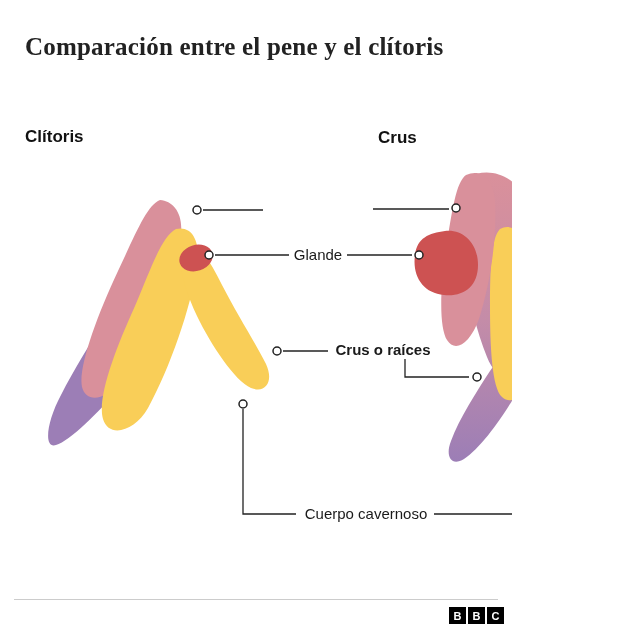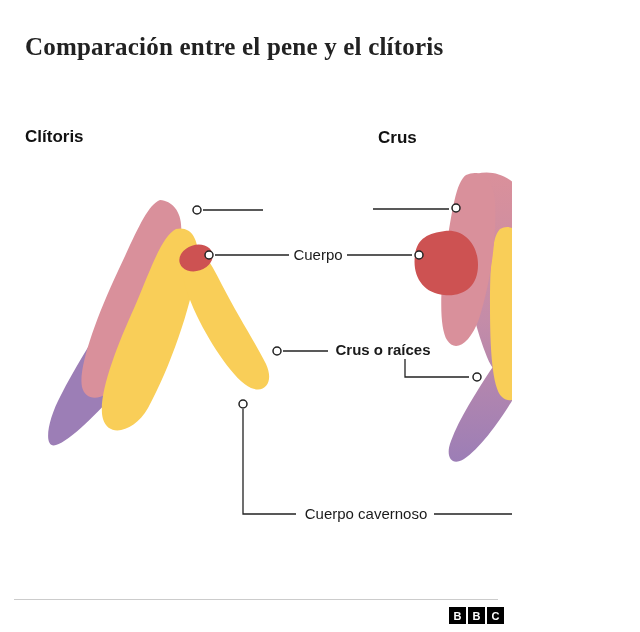--- a/index.html
+++ b/index.html
@@ -70,21 +70,21 @@
       <circle cx="456" cy="208" r="4"></circle>
       <circle cx="209" cy="255" r="4"></circle>
       <circle cx="419" cy="255" r="4"></circle>
       <circle cx="277" cy="351" r="4"></circle>
       <circle cx="477" cy="377" r="4"></circle>
       <circle cx="243" cy="404" r="4"></circle>
       <circle cx="520" cy="394" r="4"></circle>
     </g>
   </svg>
 
-  <span class="callout" style="left:318px;top:255px;">Cuerpo</span>
+  <span class="callout" style="left:318px;top:255px;">Glande</span>
   <span class="callout" style="left:383px;top:350px;font-weight:bold;">Crus o raíces</span>
   <span class="callout" style="left:366px;top:514px;">Cuerpo cavernoso</span>
 
   <div class="divider"></div>
   <div class="bbc-logo">
     <div class="bbc-block">B</div>
     <div class="bbc-block">B</div>
     <div class="bbc-block">C</div>
   </div>
 

